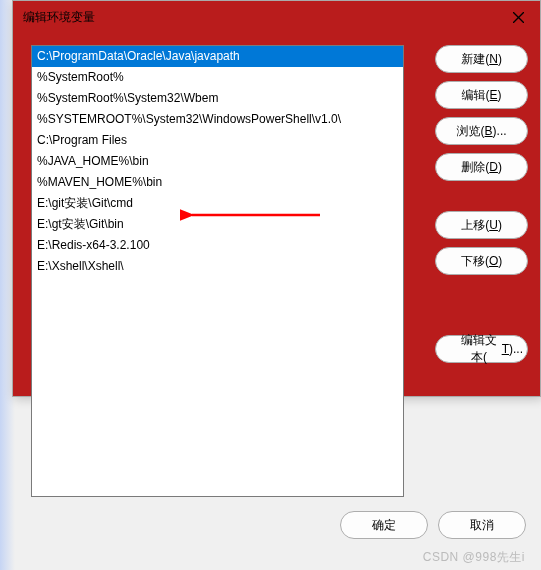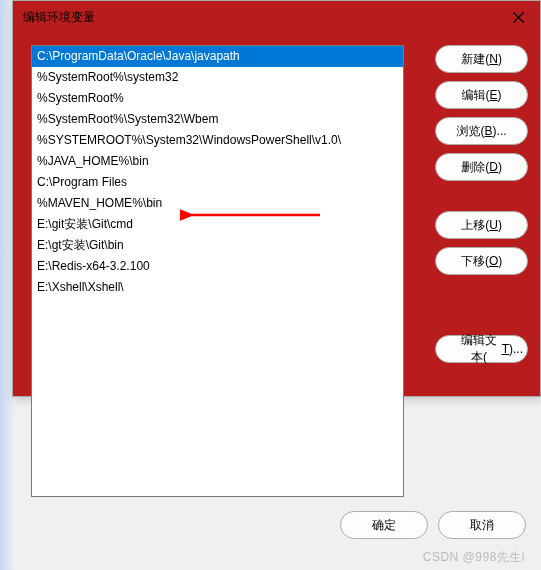--- a/index.html
+++ b/index.html
@@ -148,26 +148,25 @@
       <svg viewBox="0 0 10 10">
           <line x1="0" y1="0" x2="10" y2="10" stroke="#000" stroke-width="1.2"></line>
           <line x1="10" y1="0" x2="0" y2="10" stroke="#000" stroke-width="1.2"></line>
         </svg>
     </div>
   </div>
 
   <div class="content">
     <div class="listbox">
       <div class="list-item selected">C:\ProgramData\Oracle\Java\javapath</div>
-      <div class="list-item">%SystemRoot%\system32</div>
       <div class="list-item">%SystemRoot%</div>
       <div class="list-item">%SystemRoot%\System32\Wbem</div>
       <div class="list-item">%SYSTEMROOT%\System32\WindowsPowerShell\v1.0\</div>
+      <div class="list-item">C:\Program Files</div>
       <div class="list-item">%JAVA_HOME%\bin</div>
-      <div class="list-item">C:\Program Files</div>
       <div class="list-item">%MAVEN_HOME%\bin</div>
       <div class="list-item">E:\git安装\Git\cmd</div>
       <div class="list-item">E:\gt安装\Git\bin</div>
       <div class="list-item">E:\Redis-x64-3.2.100</div>
       <div class="list-item">E:\Xshell\Xshell\</div>
     </div>
 
     <div class="side-buttons">
       <button class="btn">
           <span>新建(</span>

